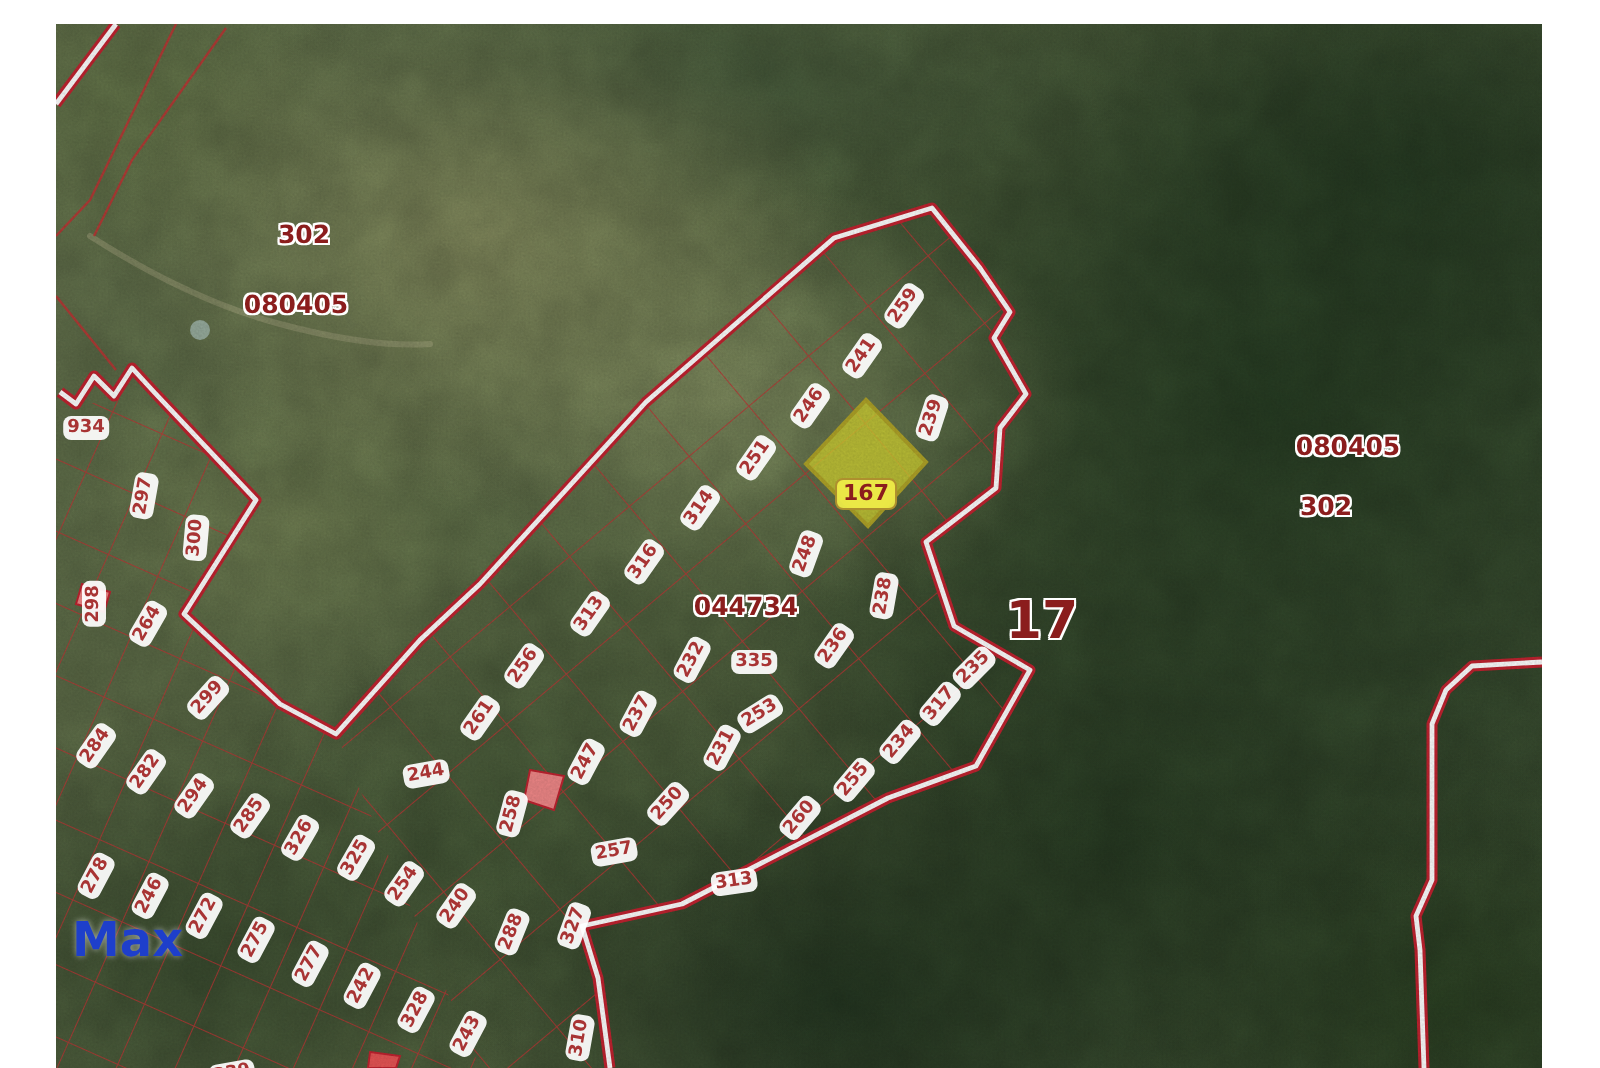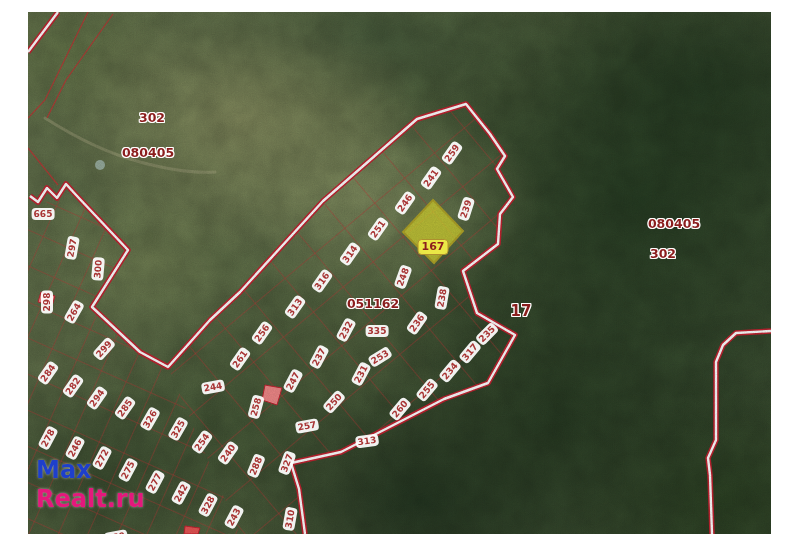--- a/index.html
+++ b/index.html
@@ -24,21 +24,21 @@
   svg.overlay{position:absolute;left:0;top:0;}
   
   .labels{position:absolute;left:0;top:16px;width:748px;height:534px;pointer-events:none;}
   .lbl{position:absolute;font-weight:bold;white-space:nowrap;pointer-events:auto;}
   .lbl.p{background:rgba(255,255,255,.93);color:#a83434;font-size:9px;line-height:10px;
          padding:1px 2px;border-radius:4px;letter-spacing:0;}
   .lbl.q,.lbl.q17{color:#8b1d1d;
      text-shadow:1px 0 0 #fff,-1px 0 0 #fff,0 1px 0 #fff,0 -1px 0 #fff,
                  1px 1px 0 #fff,-1px -1px 0 #fff,1px -1px 0 #fff,-1px 1px 0 #fff;}
   .lbl.q{font-size:12.5px;}
-  .lbl.q17{font-size:15px;}
+  .lbl.q17{font-size:26px;}
   .lbl.hl{background:rgba(238,235,72,.95);color:#8b1d1d;font-size:11px;line-height:12px;
           padding:1px 3px;border-radius:4px;border:1px solid #ae8f2e;}
   
   .watermark{position:absolute;left:36px;top:456px;line-height:29px;font-weight:bold;
              font-size:24px;letter-spacing:0;pointer-events:none;
              text-shadow:0 0 3px rgba(255,255,255,.55);}
   .watermark span{display:block;}
 </style>
 </head>
 <body>
@@ -113,21 +113,21 @@
 
     <rect x="28" y="12" width="743" height="522" filter="url(#grain)" opacity="0.18"></rect>
   </g>
 </svg>
 
 <div class="labels">
     <div class="lbl q" style="left: 152px; top: 101px; transform: translate(-50%, -50%) rotate(0deg);">302</div>
     <div class="lbl q" style="left: 148px; top: 136px; transform: translate(-50%, -50%) rotate(0deg);">080405</div>
     <div class="lbl q" style="left: 674px; top: 207px; transform: translate(-50%, -50%) rotate(0deg);">080405</div>
     <div class="lbl q" style="left: 663px; top: 237px; transform: translate(-50%, -50%) rotate(0deg);">302</div>
-    <div class="lbl q" style="left: 373px; top: 287px; transform: translate(-50%, -50%) rotate(0deg);">051162</div>
+    <div class="lbl q" style="left: 373px; top: 287px; transform: translate(-50%, -50%) rotate(0deg);">044734</div>
     <div class="lbl q17" style="left: 521px; top: 295px; transform: translate(-50%, -50%) rotate(0deg);">17</div>
     <div class="lbl hl" style="left: 433px; top: 231px; transform: translate(-50%, -50%) rotate(0deg);">167</div>
     <div class="lbl p" style="left: 452px; top: 137px; transform: translate(-50%, -50%) rotate(-55deg);">259</div>
     <div class="lbl p" style="left: 431px; top: 162px; transform: translate(-50%, -50%) rotate(-55deg);">241</div>
     <div class="lbl p" style="left: 405px; top: 187px; transform: translate(-50%, -50%) rotate(-55deg);">246</div>
     <div class="lbl p" style="left: 466px; top: 193px; transform: translate(-50%, -50%) rotate(-72deg);">239</div>
     <div class="lbl p" style="left: 378px; top: 213px; transform: translate(-50%, -50%) rotate(-55deg);">251</div>
     <div class="lbl p" style="left: 350px; top: 238px; transform: translate(-50%, -50%) rotate(-55deg);">314</div>
     <div class="lbl p" style="left: 322px; top: 265px; transform: translate(-50%, -50%) rotate(-55deg);">316</div>
     <div class="lbl p" style="left: 295px; top: 291px; transform: translate(-50%, -50%) rotate(-55deg);">313</div>
@@ -145,21 +145,21 @@
     <div class="lbl p" style="left: 334px; top: 386px; transform: translate(-50%, -50%) rotate(-48deg);">250</div>
     <div class="lbl p" style="left: 400px; top: 393px; transform: translate(-50%, -50%) rotate(-50deg);">260</div>
     <div class="lbl p" style="left: 487px; top: 318px; transform: translate(-50%, -50%) rotate(-45deg);">235</div>
     <div class="lbl p" style="left: 470px; top: 336px; transform: translate(-50%, -50%) rotate(-50deg);">317</div>
     <div class="lbl p" style="left: 450px; top: 355px; transform: translate(-50%, -50%) rotate(-50deg);">234</div>
     <div class="lbl p" style="left: 427px; top: 374px; transform: translate(-50%, -50%) rotate(-50deg);">255</div>
     <div class="lbl p" style="left: 213px; top: 371px; transform: translate(-50%, -50%) rotate(-10deg);">244</div>
     <div class="lbl p" style="left: 256px; top: 391px; transform: translate(-50%, -50%) rotate(-75deg);">258</div>
     <div class="lbl p" style="left: 307px; top: 410px; transform: translate(-50%, -50%) rotate(-10deg);">257</div>
     <div class="lbl p" style="left: 367px; top: 425px; transform: translate(-50%, -50%) rotate(-8deg);">313</div>
-    <div class="lbl p" style="left: 43px; top: 198px; transform: translate(-50%, -50%) rotate(0deg);">665</div>
+    <div class="lbl p" style="left: 43px; top: 198px; transform: translate(-50%, -50%) rotate(0deg);">934</div>
     <div class="lbl p" style="left: 72px; top: 232px; transform: translate(-50%, -50%) rotate(-80deg);">297</div>
     <div class="lbl p" style="left: 98px; top: 253px; transform: translate(-50%, -50%) rotate(-85deg);">300</div>
     <div class="lbl p" style="left: 47px; top: 286px; transform: translate(-50%, -50%) rotate(-90deg);">298</div>
     <div class="lbl p" style="left: 74px; top: 296px; transform: translate(-50%, -50%) rotate(-60deg);">264</div>
     <div class="lbl p" style="left: 104px; top: 333px; transform: translate(-50%, -50%) rotate(-48deg);">299</div>
     <div class="lbl p" style="left: 48px; top: 357px; transform: translate(-50%, -50%) rotate(-55deg);">284</div>
     <div class="lbl p" style="left: 73px; top: 370px; transform: translate(-50%, -50%) rotate(-55deg);">282</div>
     <div class="lbl p" style="left: 97px; top: 382px; transform: translate(-50%, -50%) rotate(-55deg);">294</div>
     <div class="lbl p" style="left: 125px; top: 392px; transform: translate(-50%, -50%) rotate(-55deg);">285</div>
     <div class="lbl p" style="left: 150px; top: 403px; transform: translate(-50%, -50%) rotate(-60deg);">326</div>
@@ -175,14 +175,13 @@
     <div class="lbl p" style="left: 181px; top: 477px; transform: translate(-50%, -50%) rotate(-62deg);">242</div>
     <div class="lbl p" style="left: 208px; top: 489px; transform: translate(-50%, -50%) rotate(-62deg);">328</div>
     <div class="lbl p" style="left: 234px; top: 501px; transform: translate(-50%, -50%) rotate(-62deg);">243</div>
     <div class="lbl p" style="left: 116px; top: 521px; transform: translate(-50%, -50%) rotate(-10deg);">339</div>
     <div class="lbl p" style="left: 287px; top: 447px; transform: translate(-50%, -50%) rotate(-70deg);">327</div>
     <div class="lbl p" style="left: 290px; top: 503px; transform: translate(-50%, -50%) rotate(-80deg);">310</div>
   </div>
 
 <div class="watermark">
   <span style="color: rgb(30, 63, 203);">Max</span>
-  <span style="color: rgb(228, 24, 124);">Realt.ru</span>
 </div>
 
 </body></html>

